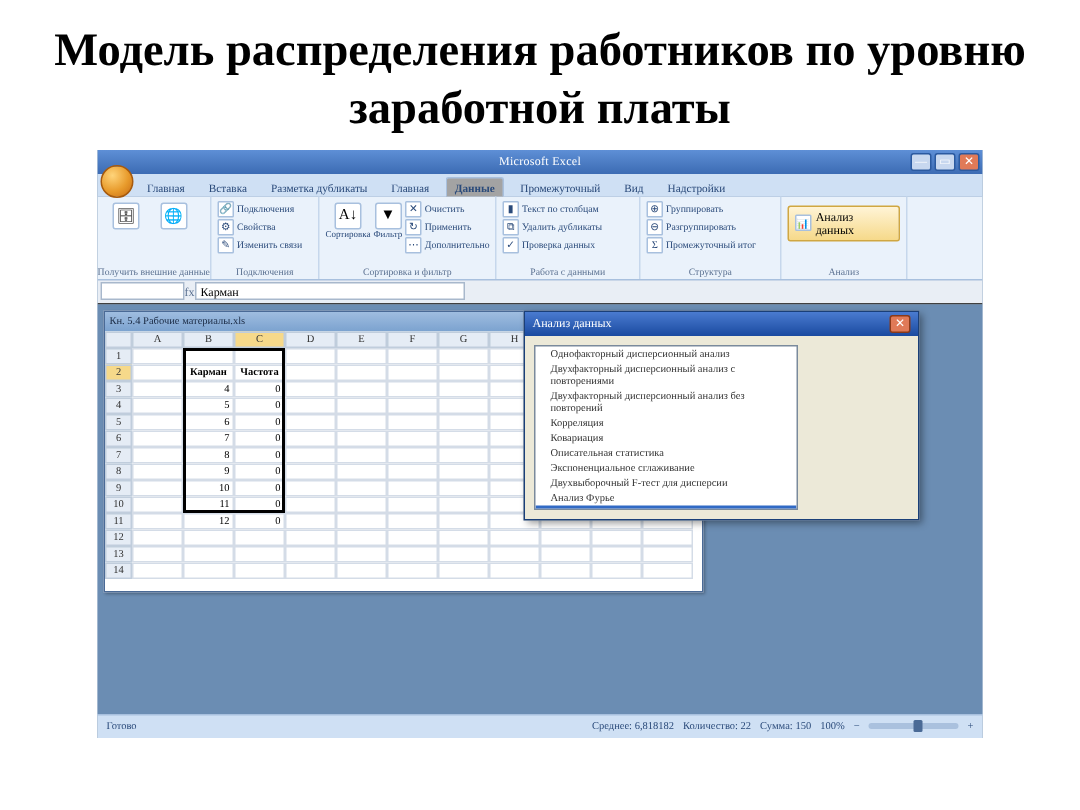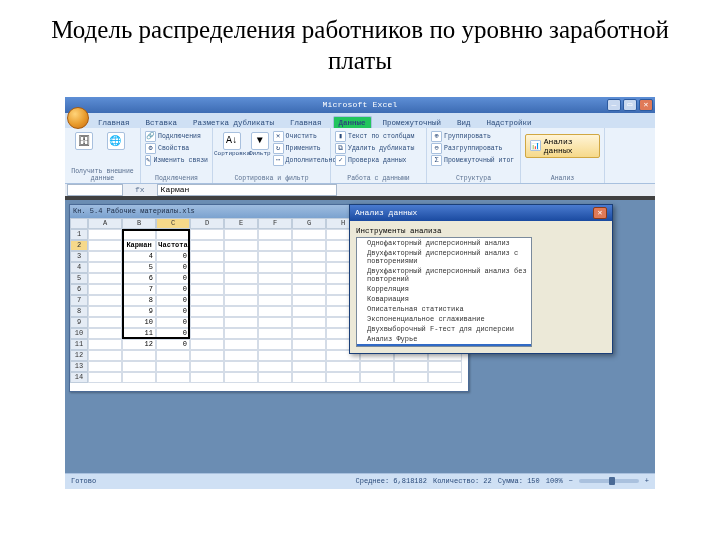--- a/index.html
+++ b/index.html
@@ -1,51 +1,51 @@
 <!DOCTYPE html>
 <html><head>
 <meta charset="utf-8">
 <style>
   * { box-sizing: border-box; margin: 0; padding: 0; }
   body { width: 720px; height: 540px; background: #fff; font-family: "Times New Roman", serif; overflow: hidden; }
   .slide { padding: 14px 24px 0 24px; }
-  .title { font-size: 25px; font-weight: normal; text-align: center; line-height: 1.25; margin-bottom: 20px; }
+  .title { font-size: 31px; font-weight: bold; text-align: center; line-height: 1.25; margin-bottom: 8px; }
   .subtitle { font-size: 14.5px; line-height: 1.45; text-align: left; margin-bottom: 6px; }
   .hl { color: #000; font-weight: bold; }
 
-  .screenshot { margin: 0 auto; width: 590px; height: 392px; background: #6b8db3; font-family: Liberation Mono, monospace; font-size: 8px; position: relative; overflow: hidden; }
+  .screenshot { margin: 0 auto; width: 590px; height: 392px; background: #6b8db3; font-family: Liberation Serif, serif; font-size: 8px; position: relative; overflow: hidden; }
 
   
   .win-title { height: 16px; background: linear-gradient(#5e8fd6,#3c6bb3); display: flex; align-items: center; padding: 0 4px; color: #fff; }
   .win-title .ms { margin: 0 auto; font-size: 8px; letter-spacing: .2px; }
   .win-btns { position: absolute; right: 2px; top: 2px; display: flex; gap: 2px; }
   .win-btns span { width: 14px; height: 12px; background: #c8d8ef; border: 1px solid #2b5aa0; border-radius: 2px; display: inline-flex; align-items: center; justify-content: center; font-size: 8px; }
   .win-btns .close { background: #e07a58; color: #fff; }
 
   
   .rib-tabs { height: 15px; background: #cfe0f4; display: flex; align-items: flex-end; padding-left: 28px; gap: 6px; font-size: 7.5px; color: #2a4a7a; position: relative; }
   .office-orb { position: absolute; left: 2px; top: -6px; width: 22px; height: 22px; border-radius: 50%; background: radial-gradient(circle at 35% 30%, #ffd47a, #e89b2c 55%, #c76a12); border: 1px solid #a65a0e; }
   .rib-tabs .tab { padding: 2px 5px 1px; }
-  .rib-tabs .tab.active { background: #22c55e; border: 1px solid #a8c0de; border-bottom: none; border-radius: 2px 2px 0 0; font-weight: bold; }
+  .rib-tabs .tab.active { background: #a3a3a3; border: 1px solid #a8c0de; border-bottom: none; border-radius: 2px 2px 0 0; font-weight: bold; }
 
   
   .ribbon { height: 56px; background: #eaf2fb; border-bottom: 1px solid #a8c0de; display: flex; }
   .rgroup { border-right: 1px solid #c6d7ec; padding: 2px 4px 1px; display: flex; flex-direction: column; position: relative; }
   .rgroup .glabel { position: absolute; bottom: 1px; left: 0; right: 0; text-align: center; font-size: 6.5px; color: #5a7090; }
   .rbtns { display: flex; gap: 2px; flex: 1; }
   .rbtn-lg { width: 30px; display: flex; flex-direction: column; align-items: center; justify-content: flex-start; padding-top: 2px; gap: 1px; }
   .ricon { width: 18px; height: 18px; background: #fff; border: 1px solid #a8c0de; border-radius: 2px; display: flex; align-items: center; justify-content: center; font-size: 10px; }
   .rbtn-lg .lbl { font-size: 6px; color: #2a4a7a; text-align: center; line-height: 1; }
   .rcol { display: flex; flex-direction: column; gap: 1px; padding-top: 1px; }
   .rrow { display: flex; align-items: center; gap: 2px; font-size: 6.5px; color: #2a4a7a; white-space: nowrap; }
   .ricon-sm { width: 11px; height: 11px; background: #fff; border: 1px solid #a8c0de; border-radius: 1px; display: inline-flex; align-items: center; justify-content: center; font-size: 7px; }
   .analysis-btn { background: linear-gradient(#fff4d6,#f6d98a); border: 1px solid #d0a742; padding: 2px 4px; display: flex; align-items: center; gap: 3px; border-radius: 2px; }
 
   
-  .fbar { height: 16px; background: #e9eef5; border-bottom: 4px solid #404040; display: flex; align-items: center; padding: 0 2px; gap: 12px; font-size: 8px; }
+  .fbar { height: 16px; background: #e9eef5; border-bottom: 1px solid #404040; display: flex; align-items: center; padding: 0 2px; gap: 0; font-size: 8px; }
   .namebox { width: 56px; height: 12px; background: #fff; border: 1px solid #a8b8cc; padding: 0 3px; display: flex; align-items: center; }
   .fx { color: #5a7090; }
   .fval { background: #fff; border: 1px solid #a8b8cc; height: 12px; flex: 0 0 180px; padding: 0 3px; display: flex; align-items: center; }
 
   
   .mdi { position: relative; height: 273px; background: #6b8db3; }
   .wb { position: absolute; background: #fff; border: 1px solid #4a6a96; box-shadow: 1px 1px 2px rgba(0,0,0,.3); }
   .wb-title { height: 13px; background: linear-gradient(#9fbde0,#7ba2cf); display: flex; align-items: center; padding: 0 3px; color: #1a2a44; font-size: 7px; }
   .wb-grid { display: grid; }
   .colhdr, .rowhdr { background: #e5ecf5; border: 0.5px solid #c0cddc; text-align: center; font-size: 7px; color: #333; display: flex; align-items: center; justify-content: center; }
@@ -425,21 +425,20 @@
         <div class="sel-outline" style="left:52px; top:24px; width:68px; height:110px;"></div>
       </div>
 
       <div class="dlg" style="left:284px; top:4px; width:264px;">
         <div class="dlg-title">
           <span>Анализ данных</span>
           <span class="x">✕</span>
         </div>
         <div class="dlg-body">
           <div>
-            <div class="grp" style="font-size:7.5px; margin-bottom:2px;">Инструменты анализа</div>
             <div class="dlg-list" id="dlglist">
                 <div class="item">Однофакторный дисперсионный анализ</div>
                 <div class="item">Двухфакторный дисперсионный анализ с повторениями</div>
                 <div class="item">Двухфакторный дисперсионный анализ без повторений</div>
                 <div class="item">Корреляция</div>
                 <div class="item">Ковариация</div>
                 <div class="item">Описательная статистика</div>
                 <div class="item">Экспоненциальное сглаживание</div>
                 <div class="item">Двухвыборочный F-тест для дисперсии</div>
                 <div class="item">Анализ Фурье</div>

